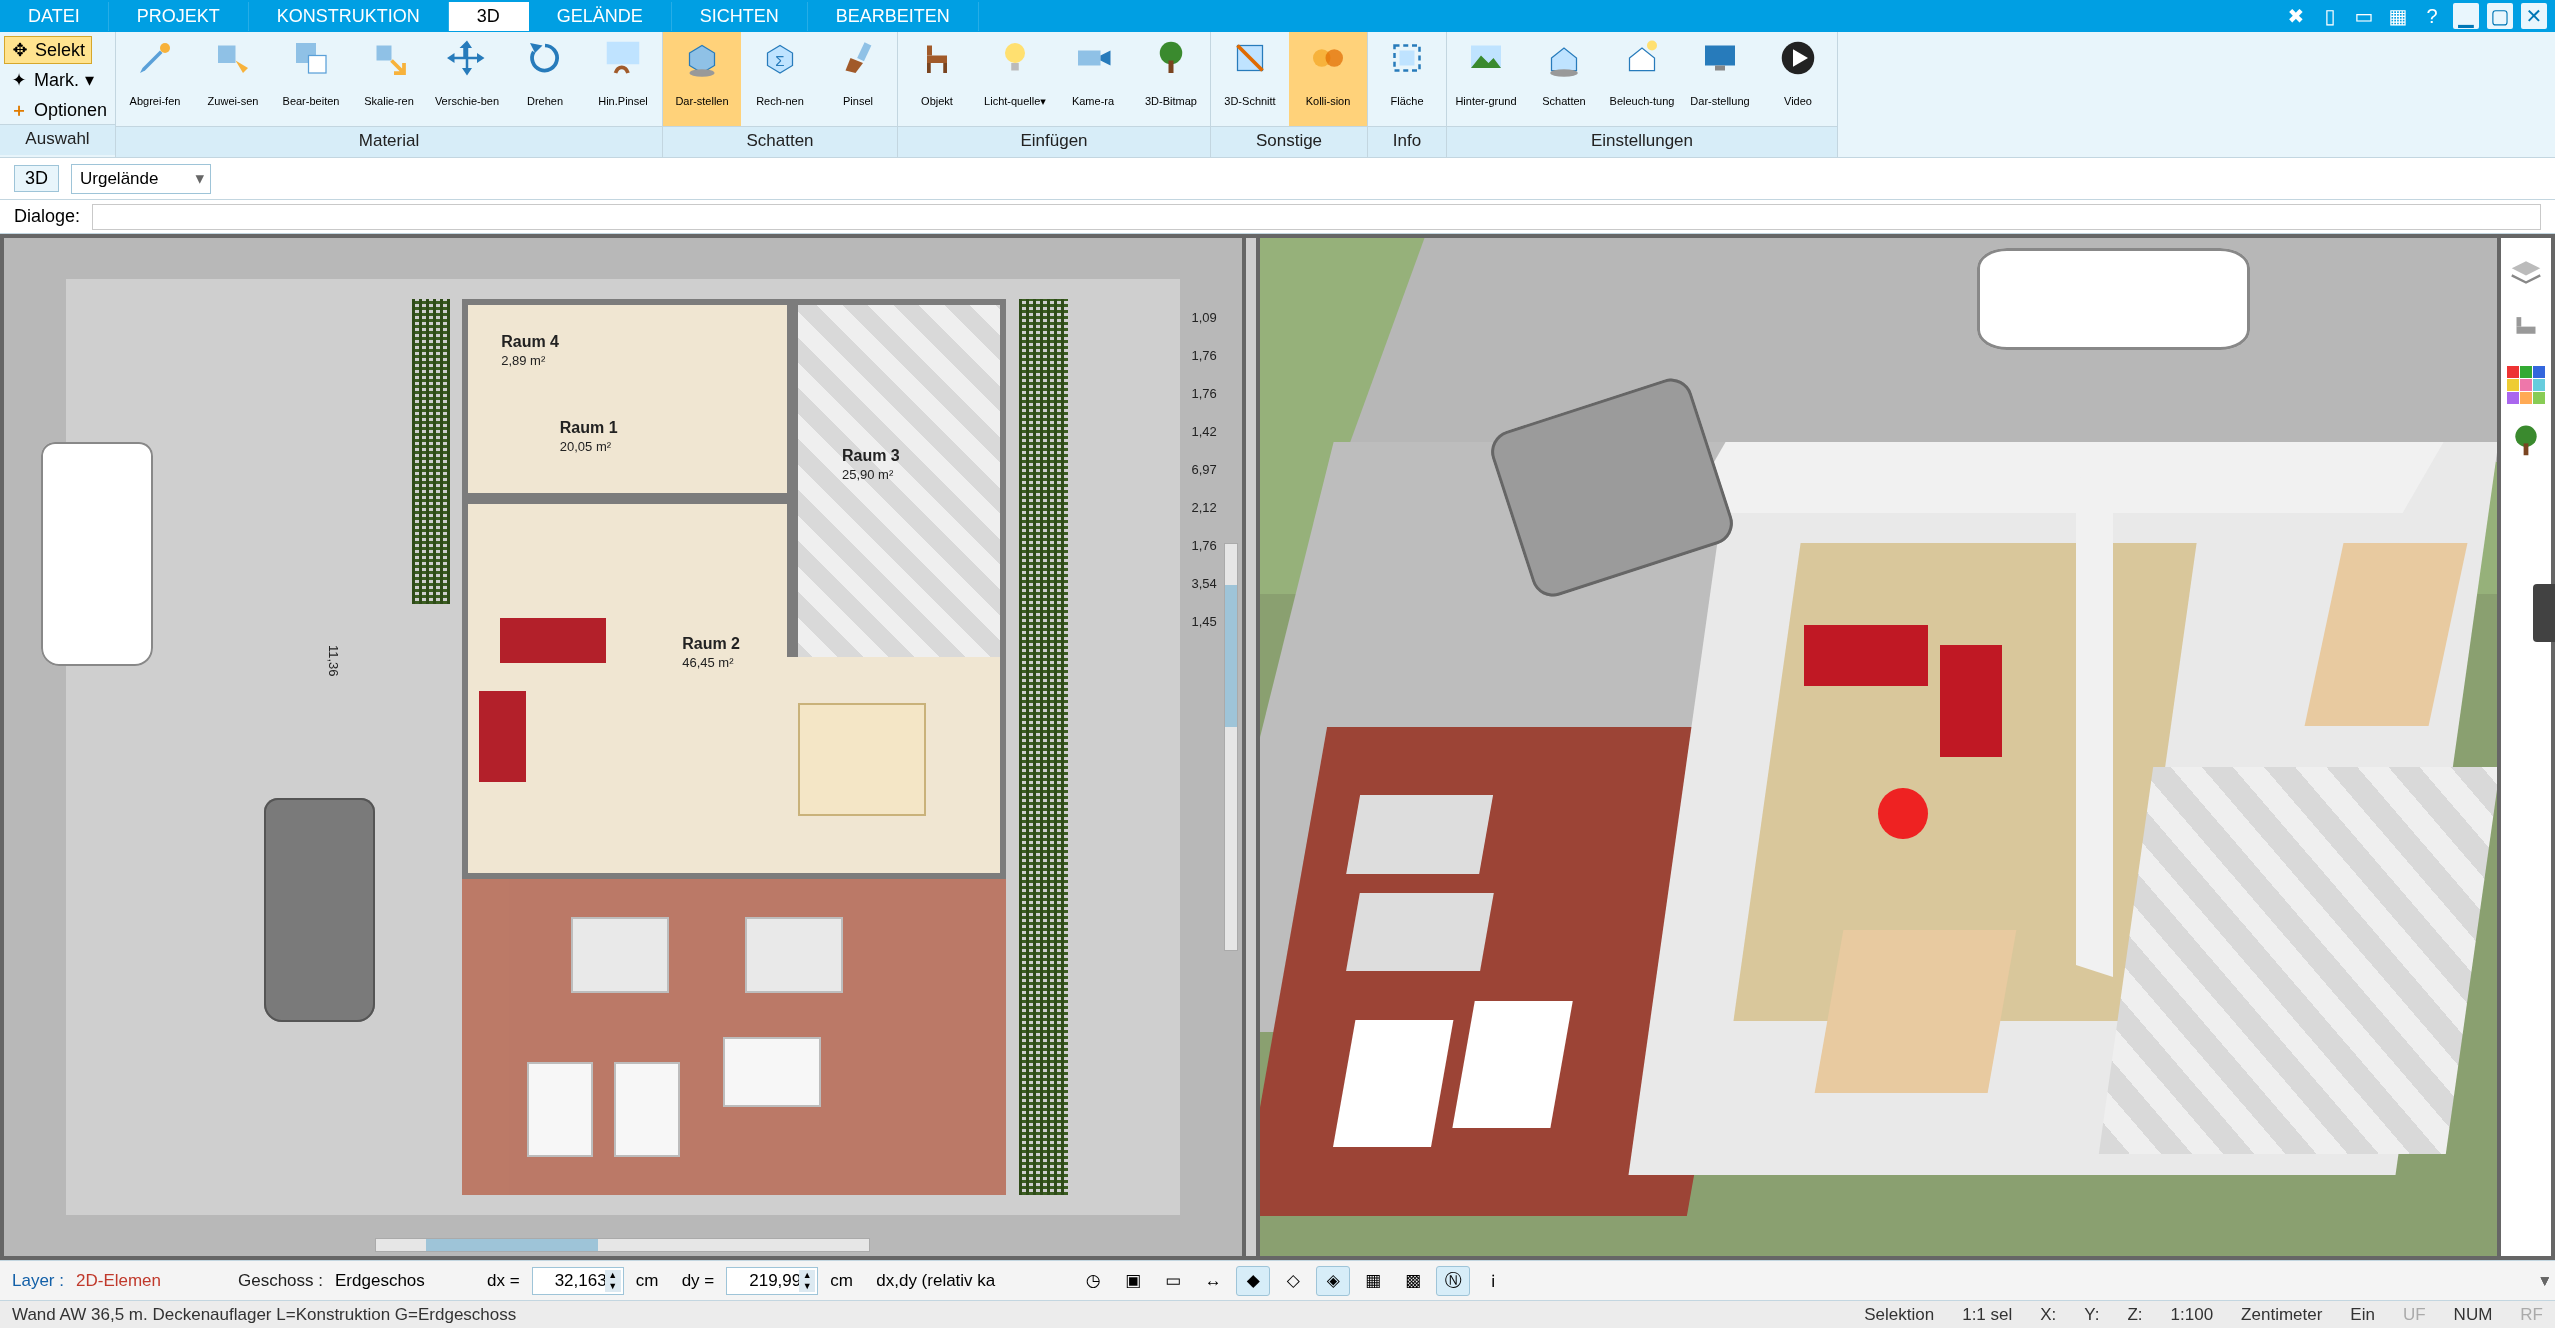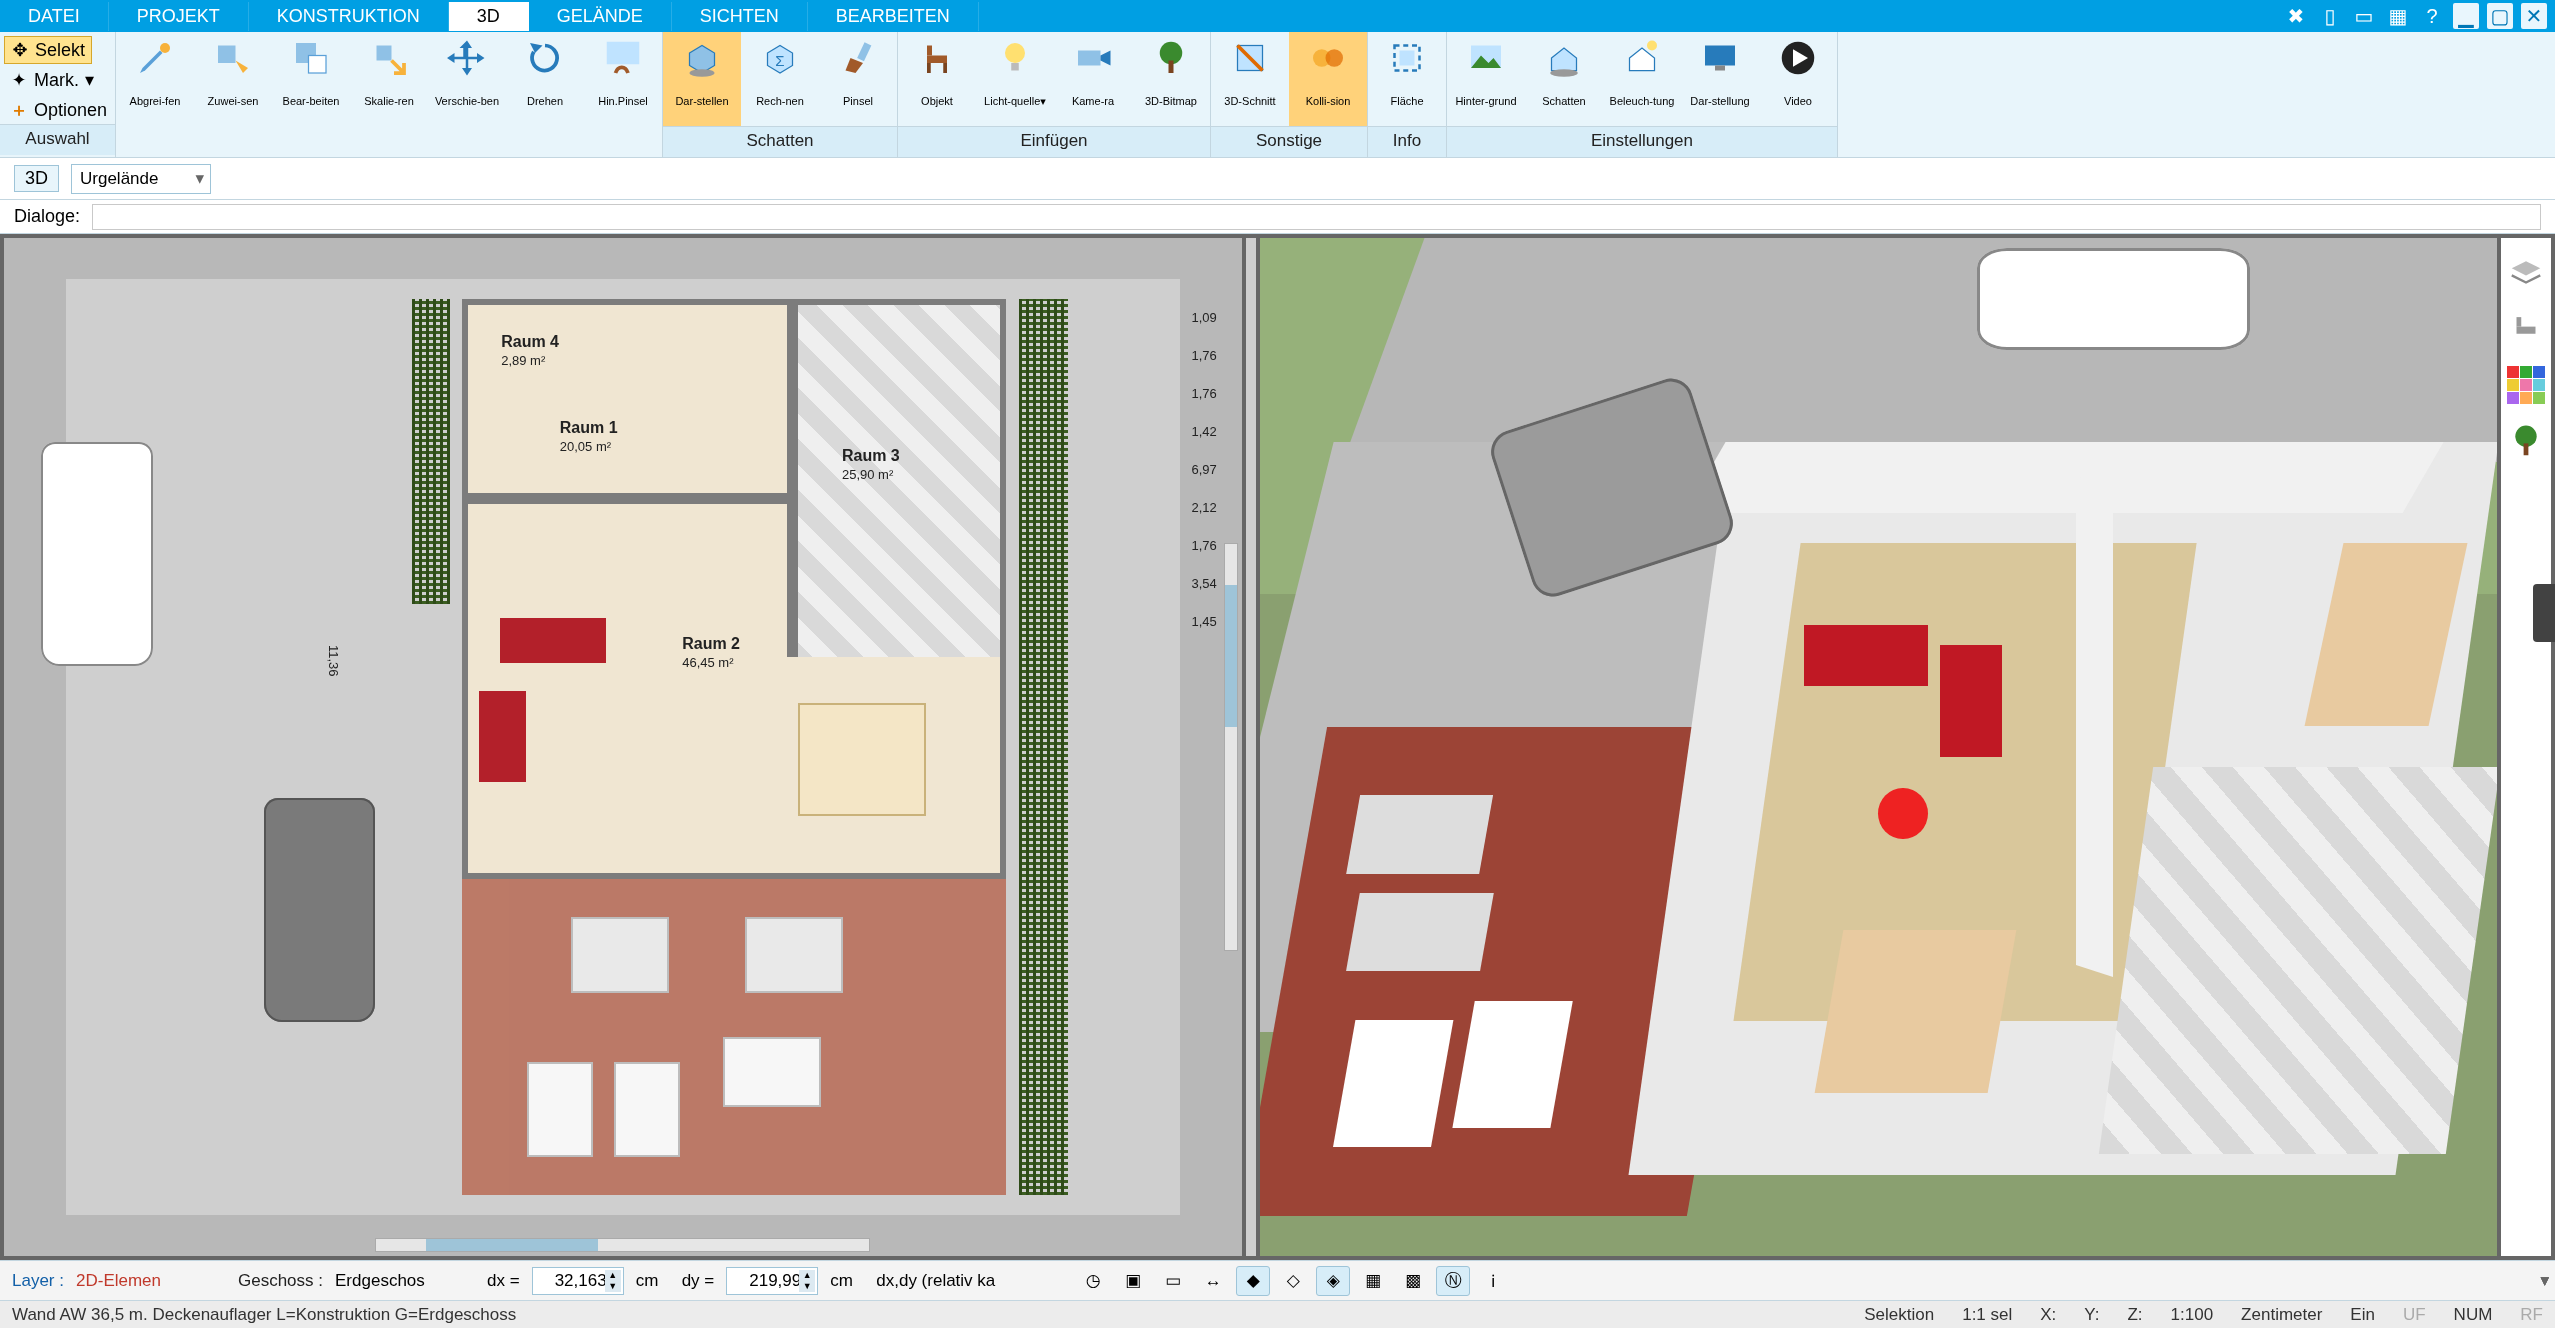--- a/index.html
+++ b/index.html
@@ -243,20 +243,21 @@
               <path d="M10 28c2-6 8-6 10 0" stroke="#a15a2a" stroke-width="3" fill="none"></path>
             </svg>
           </span>
           <span class="lbl">
             <span>Hin.</span>
             <br>
             <span>Pinsel</span>
           </span>
         </div>
     </div>
+    <div class="gtitle">Material</div>
   </div>
 
   <div class="rgroup">
     <div class="buttons">
       <div class="rbtn sel">
           <span class="ic">
             <svg viewBox="0 0 32 32">
               <path d="M6 12l10-6 10 6v10l-10 6-10-6z" fill="#8fc1e6" stroke="#277bbb"></path>
               <ellipse cx="16" cy="28" rx="10" ry="3" fill="#999"></ellipse>
             </svg>

